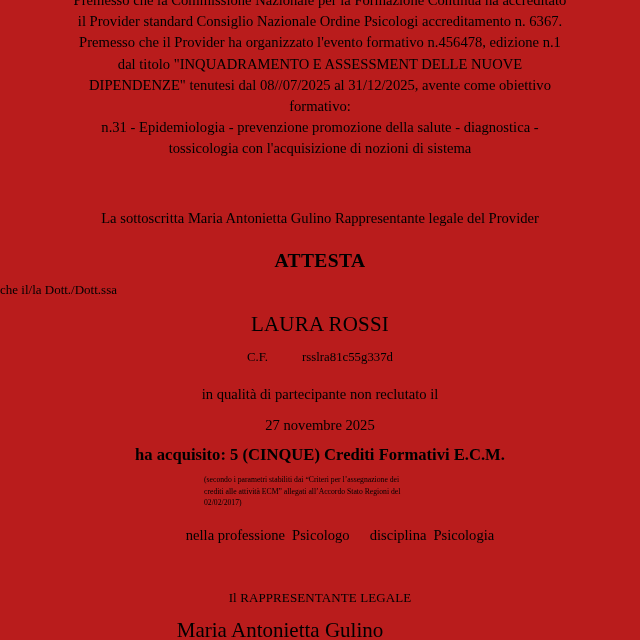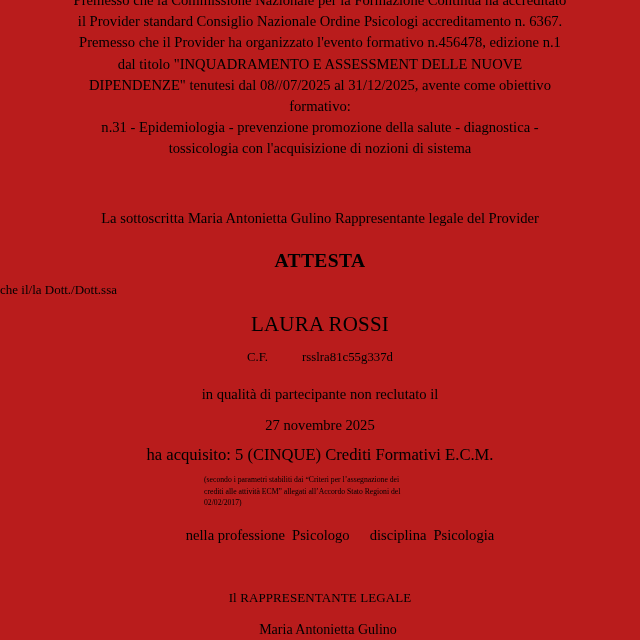--- a/index.html
+++ b/index.html
@@ -120,21 +120,21 @@
   }
 
   
   .credits {
     position: absolute;
     top: 444px;
     left: 0;
     width: 640px;
     text-align: center;
     font-size: 16.6px;
-    font-weight: normal;
+    font-weight: bold;
     line-height: 22px;
   }
 
   
   .fineprint {
     position: absolute;
     top: 474px;
     left: 204px;
     width: 248px;
     text-align: left;
@@ -167,23 +167,22 @@
     font-size: 13px;
     letter-spacing: 0.1px;
     line-height: 18px;
   }
   .signature-name {
     position: absolute;
     top: 620px;
     left: 0;
     width: 560px;
     text-align: center;
-    font-size: 14px;
-    line-height: 20px;
-    padding-left: 48px;
+    font-size: 21px;
+    line-height: 20px;
   }
 </style>
 </head>
 <body>
 
 <div class="page">
 
   <div class="preamble">
     <span class="para-line">Premesso che la Commissione Nazionale per la Formazione Continua ha accreditato</span>
     <span class="para-line">il Provider standard Consiglio Nazionale Ordine Psicologi accreditamento n. 6367.</span>

